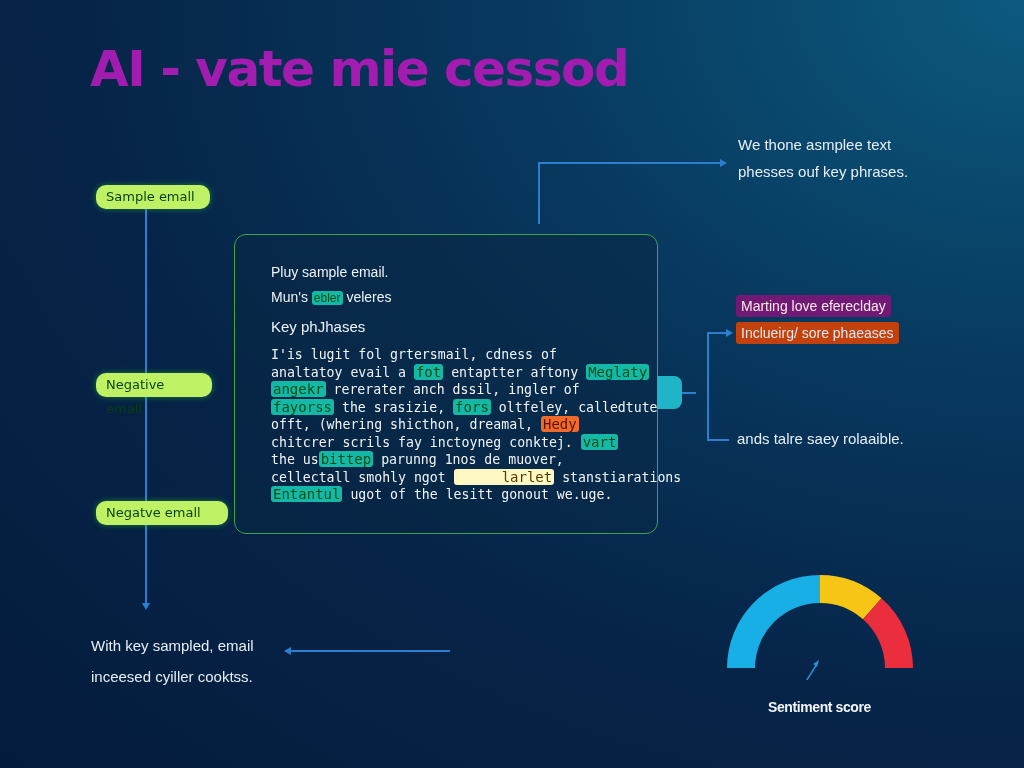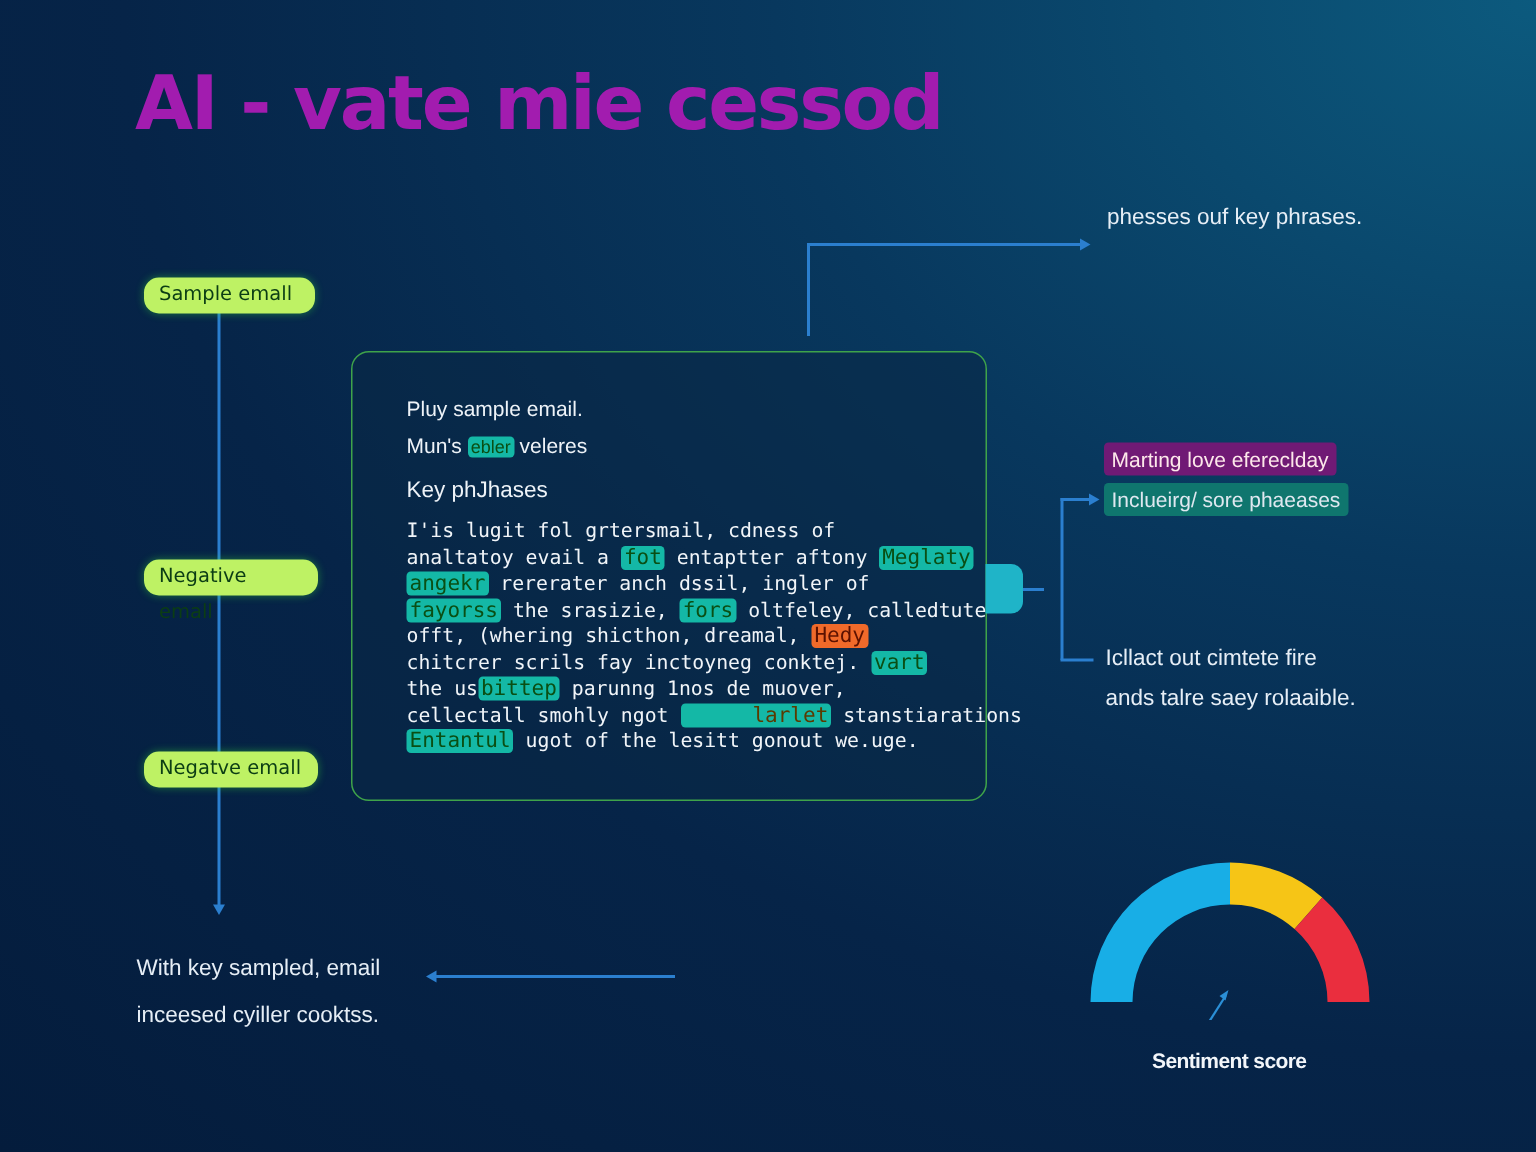--- a/index.html
+++ b/index.html
@@ -34,39 +34,39 @@
   }
   .card-text { font-size: 14px; color: #eef3f8; }
   .mono-block {
     left: 271px; top: 346px; width: 350px;
     font-family: "DejaVu Sans Mono", monospace; font-size: 13.2px; line-height: 17.5px;
     color: #f1f5f9; white-space: nowrap;
   }
   .hl { border-radius: 3px; padding: 0 2px; font-size: 14px; }
   .hl-green { background: #14b8a6; color: #0a4f14; }
   .hl-orange { background: #f06a2a; color: #5c1200; }
-  .hl-yellow { background: #14b8a6; color: #5a3a00; padding-left: 48px; }
+  .hl-yellow { background: #fef9c3; color: #5a3a00; padding-left: 48px; }
   .side-text { font-size: 15px; color: #e6eef6; line-height: 27px; }
   .tag { font-size: 14px; height: 22px; line-height: 22px; padding: 0 5px; border-radius: 3px; }
   .tag-red { background: #701a75; color: #fde8ea; }
-  .tag-dark { background: #0f766e; color: #dfe8f0; }
+  .tag-dark { background: #c2410c; color: #dfe8f0; }
   .connector { left: 657px; top: 376px; width: 25px; height: 33px; background: #1fb4c8; border-radius: 0 8px 8px 0; }
   .gauge-label { font-size: 14px; font-weight: bold; color: #f3f6fa; letter-spacing: -0.4px; }
 </style>
 </head>
 <body>
 
 <div class="abs title">AI - vate mie cessod</div>
 
 <div class="abs vline" style="left:145px; top:208px; height:396px;"></div>
 <div class="abs arrow-down" style="left:141.5px; top:603px;"></div>
 
 <div class="abs pill" style="left:96px; top:185px; width:114px;">Sample emall</div>
 <div class="abs pill" style="left:96px; top:373px; width:116px;">Negative emall</div>
-<div class="abs pill" style="left:96px; top:501px; width:116px;">Negatve emall</div>
+<div class="abs pill" style="left:96px; top:501px; width:132px;">Negatve emall</div>
 
 <div class="abs side-text" style="left:91px; top:630px; line-height:31px;">
   <div>With key sampled, email</div>
   <div>inceesed cyiller cooktss.</div>
 </div>
 <div class="abs hline" style="left:290px; top:650px; width:160px;"></div>
 <div class="abs arrow-left" style="left:284px; top:646.5px;"></div>
 
 <div class="abs email-card"></div>
 <div class="abs card-text" style="left:271px; top:264px;">Pluy sample email.</div>
@@ -94,26 +94,26 @@
 <div class="abs vline" style="left:707px; top:332px; height:108px;"></div>
 <div class="abs hline" style="left:707px; top:332px; width:20px;"></div>
 <div class="abs arrow-right" style="left:726px; top:328.5px;"></div>
 <div class="abs hline" style="left:707px; top:439px; width:22px;"></div>
 
 <div class="abs vline" style="left:538px; top:162px; height:62px;"></div>
 <div class="abs hline" style="left:538px; top:162px; width:184px;"></div>
 <div class="abs arrow-right" style="left:720px; top:158.5px;"></div>
 
 <div class="abs side-text" style="left:738px; top:131px;">
+  <div>We thone asmplee text</div>
   <div>phesses ouf key phrases.</div>
 </div>
 <div class="abs tag tag-red" style="left:736px; top:295px;">Marting love efereclday</div>
 <div class="abs tag tag-dark" style="left:736px; top:322px;">Inclueirg/ sore phaeases</div>
 <div class="abs side-text" style="left:737px; top:425px;">
-  <div>Icllact out cimtete fire</div>
   <div>ands talre saey rolaaible.</div>
 </div>
 
 <svg class="abs" style="left:720px; top:560px;" width="200" height="120" viewBox="0 0 200 120">
   <path d="M 7 108 A 93 93 0 0 1 100 15 L 100 43 A 65 65 0 0 0 35 108 Z" fill="#18aee6"></path>
   <path d="M 100 15 A 93 93 0 0 1 161.5 38.3 L 143 59.3 A 65 65 0 0 0 100 43 Z" fill="#f6c516"></path>
   <path d="M 161.5 38.3 A 93 93 0 0 1 193 108 L 165 108 A 65 65 0 0 0 143 59.3 Z" fill="#ea2e3e"></path>
   <line x1="83" y1="126" x2="97" y2="104" stroke="#2b8fd6" stroke-width="1.5"></line>
   <polygon points="99,100 93,104 97,107" fill="#2b8fd6"></polygon>
 </svg>

